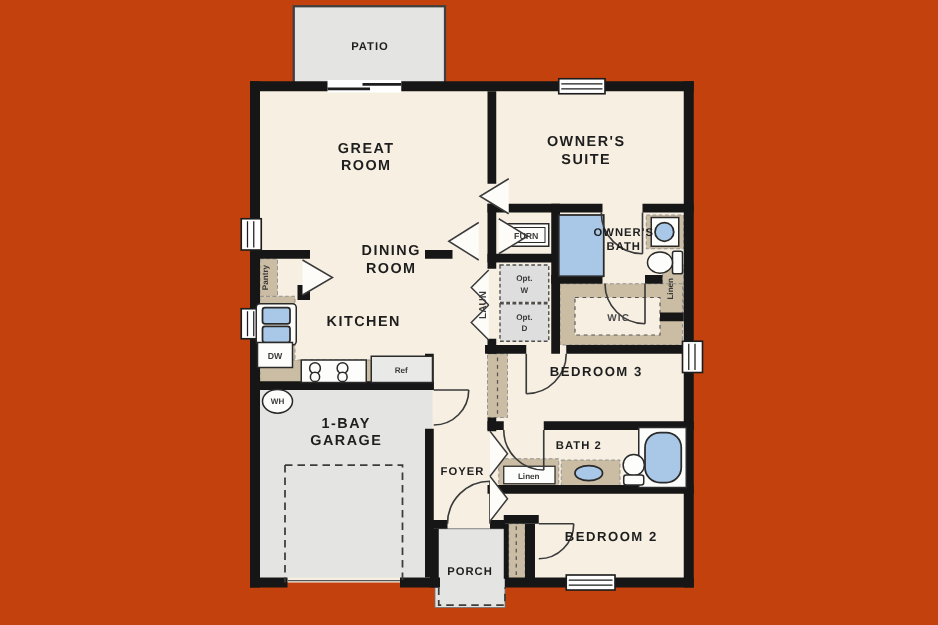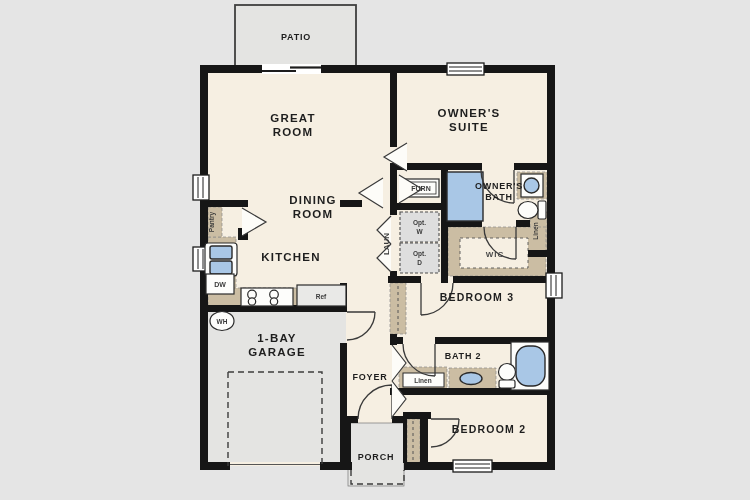--- a/index.html
+++ b/index.html
@@ -1,16 +1,16 @@
 <!DOCTYPE html>
 <html><head>
 <meta charset="utf-8">
 <style>
   html,body{margin:0;padding:0;background:#ffffff;}
-  .stage{position:relative;width:750px;height:500px;background:#e5e5e5;overflow:hidden;
+  .stage{position:relative;width:750px;height:500px;background:#c2410c;overflow:hidden;
          font-family:"Liberation Sans", sans-serif;}
   svg{display:block;}
   .wall{fill:#161616;}
   .floor{fill:#f6efe2;}
   .outdoor{fill:#e4e4e2;}
   .counter{fill:#cbbda3;stroke:#8a8a8a;stroke-width:.7;stroke-dasharray:3 2;}
   .fixture{fill:#a9c7e6;stroke:#2a2a2a;stroke-width:1.4;}
   .white-fix{fill:#fdfdfb;stroke:#2a2a2a;stroke-width:1.2;}
   .door{fill:none;stroke:#3a3a3a;stroke-width:1.3;}
   .leaf{fill:#fdfcf8;stroke:#3a3a3a;stroke-width:1.2;}

